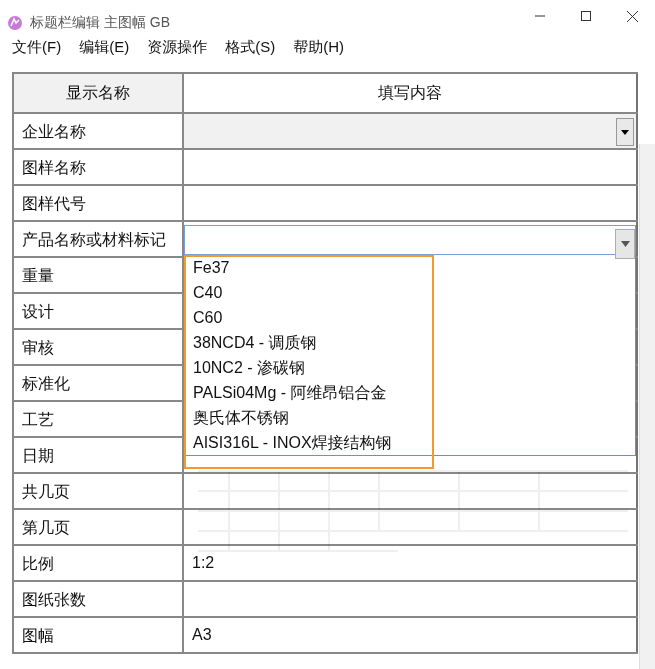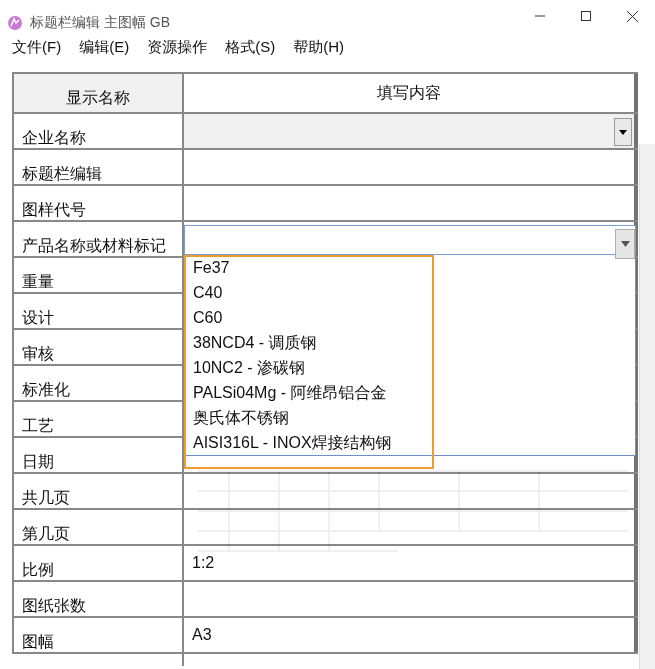--- a/index.html
+++ b/index.html
@@ -56,34 +56,34 @@
   }
   .row {
     display: flex;
     height: 36px;
     border-bottom: 2px solid #888;
   }
   .row.header { height: 40px; background: #f1f1f1; }
   .cell-label {
     width: 170px;
     border-right: 2px solid #888;
-    padding: 24px 8px;
+    padding: 18px 8px;
     display: flex;
     align-items: center;
     font-size: 16px;
     color: #111;
   }
   .row.header .cell-label,
   .row.header .cell-value {
     justify-content: center;
     font-size: 16px;
   }
   .cell-value {
     flex: 1;
-    border-right: 4px solid #737373;
+    border-right: 2px solid #737373;
     padding: 0 8px;
     display: flex;
     align-items: center;
     font-size: 16px;
     color: #111;
     position: relative;
     background: #fff;
   }
   .row.shaded .cell-value { background: #f1f1f1; }
   .dropdown-btn {
@@ -218,21 +218,21 @@
         <span></span>
         <div class="dropdown-btn">
           <svg width="8" height="5">
               <path d="M0 0 L8 0 L4 5 Z" fill="#000"></path>
             </svg>
         </div>
       </div>
     </div>
 
     <div class="row">
-      <div class="cell-label">标题栏编辑</div>
+      <div class="cell-label">图样名称</div>
       <div class="cell-value">
           <span></span>
         </div>
     </div>
     <div class="row">
       <div class="cell-label">图样代号</div>
       <div class="cell-value">
           <span></span>
         </div>
     </div>

